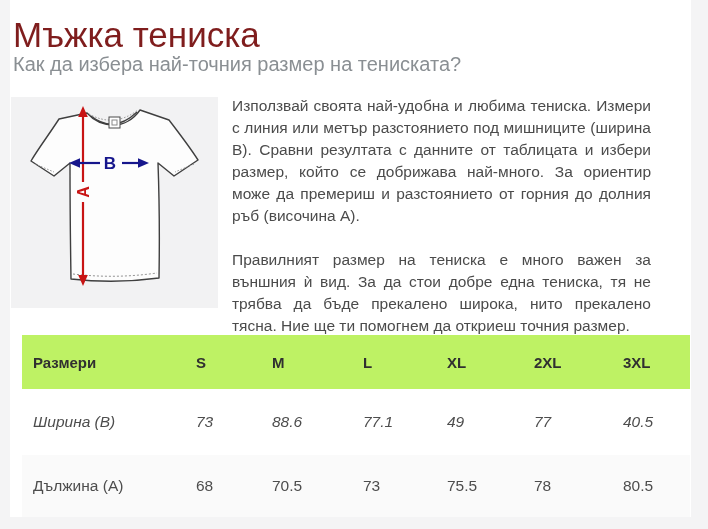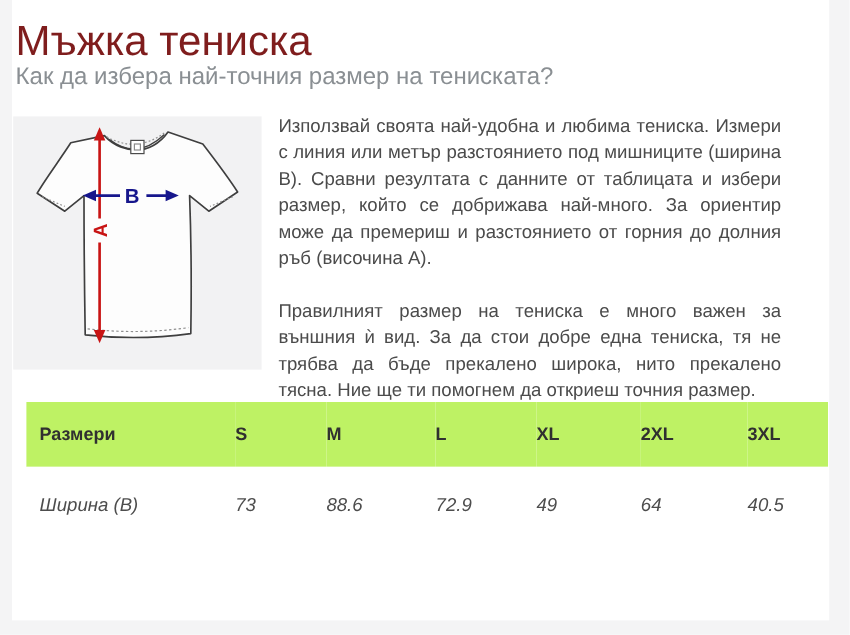--- a/index.html
+++ b/index.html
@@ -130,21 +130,30 @@
         <th>XL</th>
         <th>2XL</th>
         <th>3XL</th>
       </tr>
     </thead>
     <tbody>
       <tr class="row-a">
         <td>Ширина (B)</td>
         <td>73</td>
         <td>88.6</td>
-        <td>72.9</td>
+        <td>77.1</td>
         <td>49</td>
-        <td>64</td>
+        <td>77</td>
         <td>40.5</td>
+      </tr>
+      <tr class="row-b">
+        <td>Дължина (A)</td>
+        <td>68</td>
+        <td>70.5</td>
+        <td>73</td>
+        <td>75.5</td>
+        <td>78</td>
+        <td>80.5</td>
       </tr>
     </tbody>
   </table>
 
 </div>
 
 </body></html>

